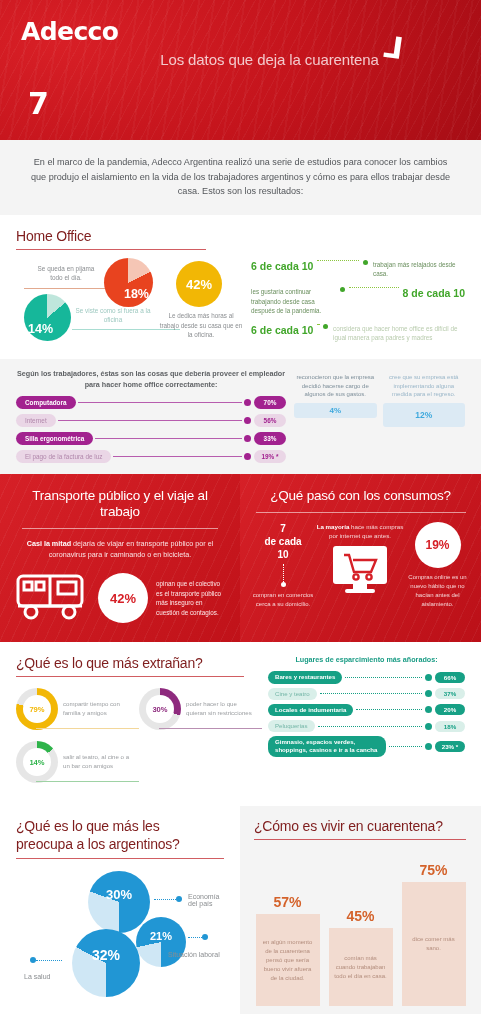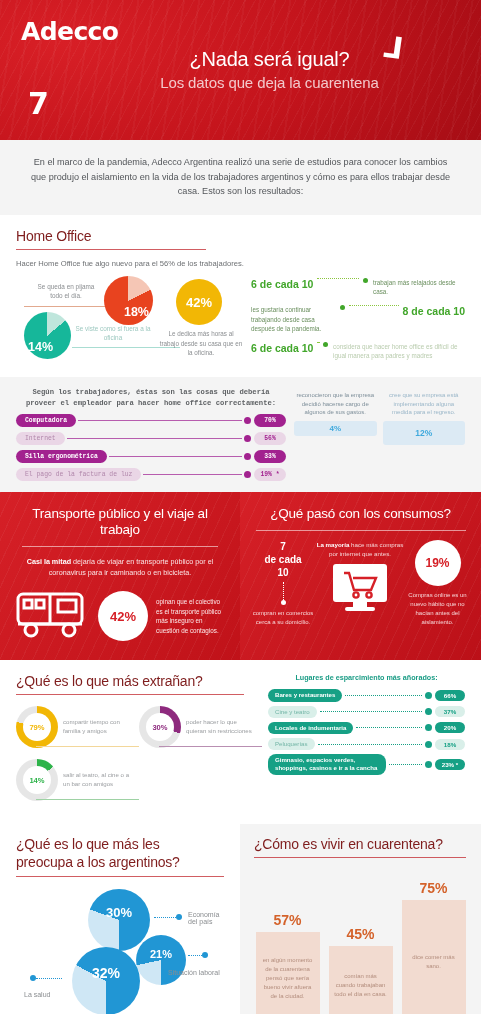--- a/index.html
+++ b/index.html
@@ -121,21 +121,21 @@
   
   .gstat { position:relative; margin-bottom:9px; }
   .gbig { color:#41a62a; font-size:10.5px; font-weight:bold; }
   .gsmall { color:#6a8f5e; font-size:6.3px; line-height:1.45; }
   .gdots { flex:1; border-top:1px dotted #8cc63f; margin:0 4px; height:1px; }
   .gdot { width:5px; height:5px; border-radius:50%; background:#41a62a; flex:none; }
   .row-flex { display:flex; align-items:flex-start; }
 
   
   .bars-wrap { background:#f4f4f4; padding:10px 16px 11px; display:flex; }
-  .bars-left { width:270px;font-family:Liberation Mono, monospace; }
+  .bars-left { width:270px; }
   .bars-head { text-align:center; font-size:7.2px; color:#5f6265; line-height:1.5; font-weight:bold; }
   .bar-row { display:flex; align-items:center; margin-top:5px; }
   .bar-lbl {
     height:13px; border-radius:7px; display:flex; align-items:center;
     padding:0 9px; font-size:6.4px; white-space:nowrap;
   }
   .bar-lbl.on { background:#a2228f; color:#fff; font-weight:bold; }
   .bar-lbl.off { background:#ead6e6; color:#b187ab; }
   .bar-line { flex:1; height:1px; background:#b75cae; margin:0 2px; }
   .bar-dot { width:7px; height:7px; border-radius:50%; background:#a2228f; flex:none; }
@@ -268,32 +268,30 @@
 <body>
 
 <div class="page">
 
   <div class="header">
     <div class="streaks"></div>
     <div class="streaks2"></div>
     <div class="logo">Adecco</div>
     <div class="deco-L">L</div>
     <div class="hdr-title">
-      <span class="t1">¿Nada será igual?</span>
       <span class="t2">Los datos que deja la cuarentena</span>
     </div>
     <div class="deco-7">7</div>
   </div>
 
   <div class="intro">En el marco de la pandemia, Adecco Argentina realizó una serie de estudios para conocer los cambios que produjo el aislamiento en la vida de los trabajadores argentinos y cómo es para ellos trabajar desde casa. Estos son los resultados:</div>
 
   <div class="sec home-office">
     <div class="sec-title">Home Office</div>
     <div class="sec-rule ho-rule"></div>
-    <div class="ho-sub">Hacer Home Office fue algo nuevo para el 56% de los trabajadores.</div>
 
     <div class="ho-body">
       <div class="ho-left">
         <div class="lbl-pijama">Se queda en pijama todo el día.</div>
         <div class="ln-pijama"></div>
         <div class="pie pie-18">
           <div class="maj"></div>
           <div class="pie-num">18%</div>
         </div>
         <div class="pie pie-14">

